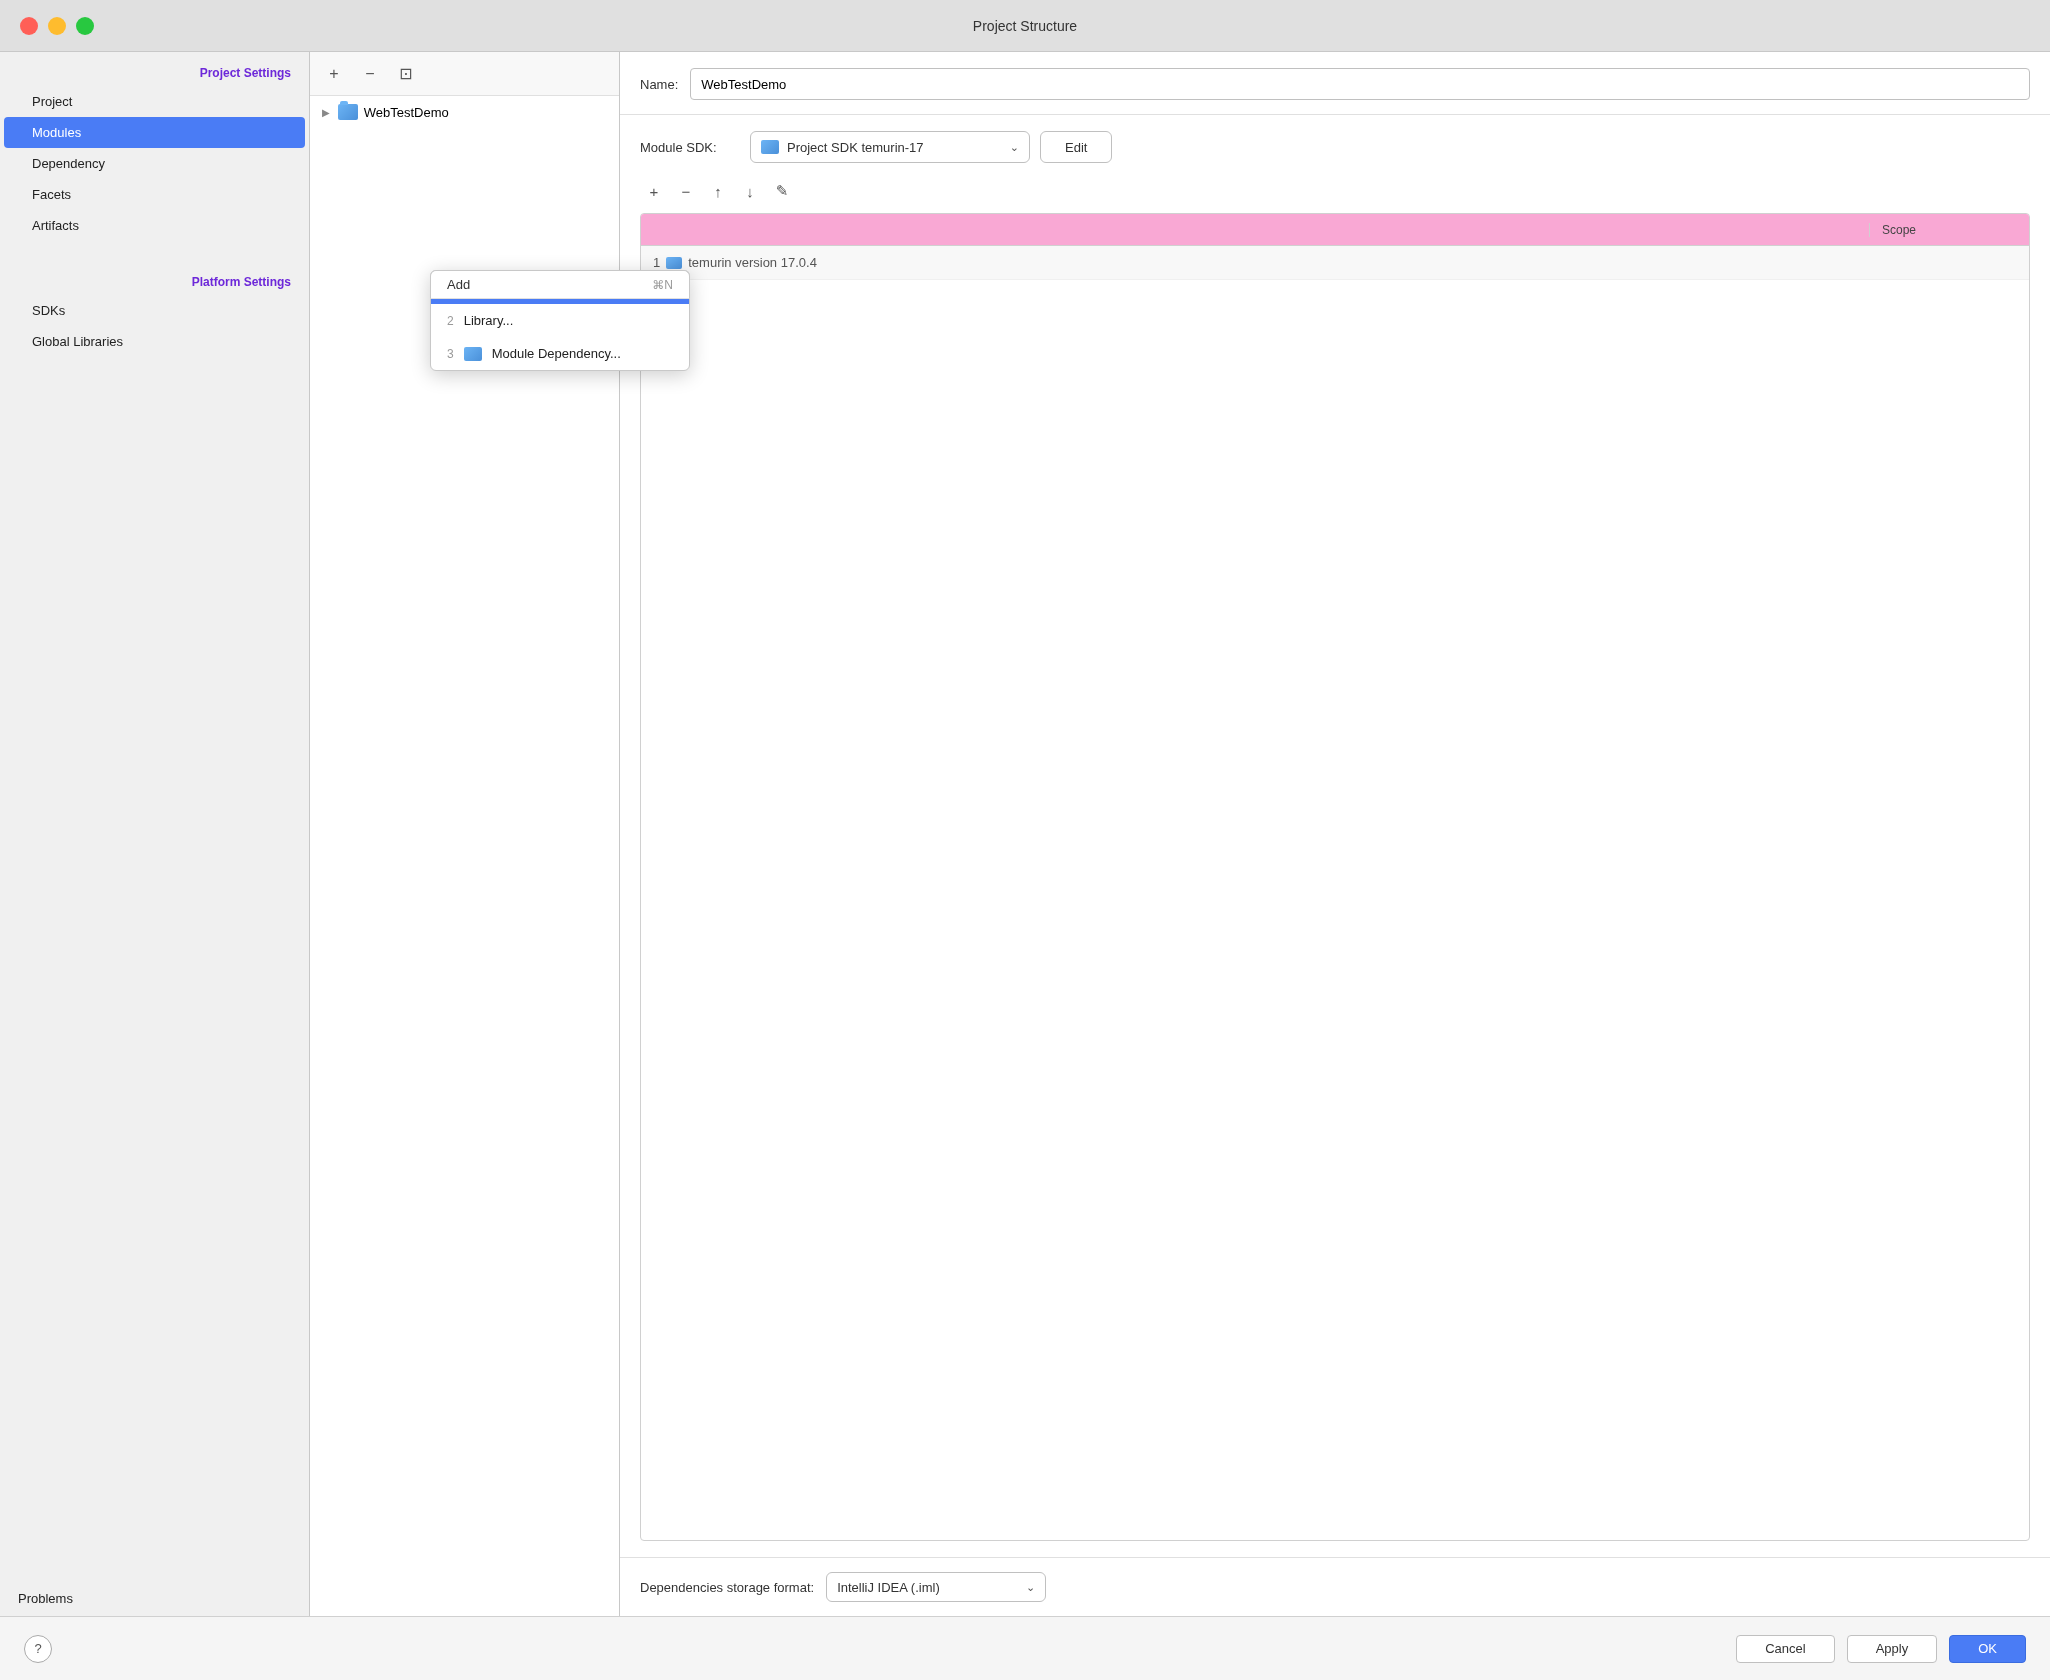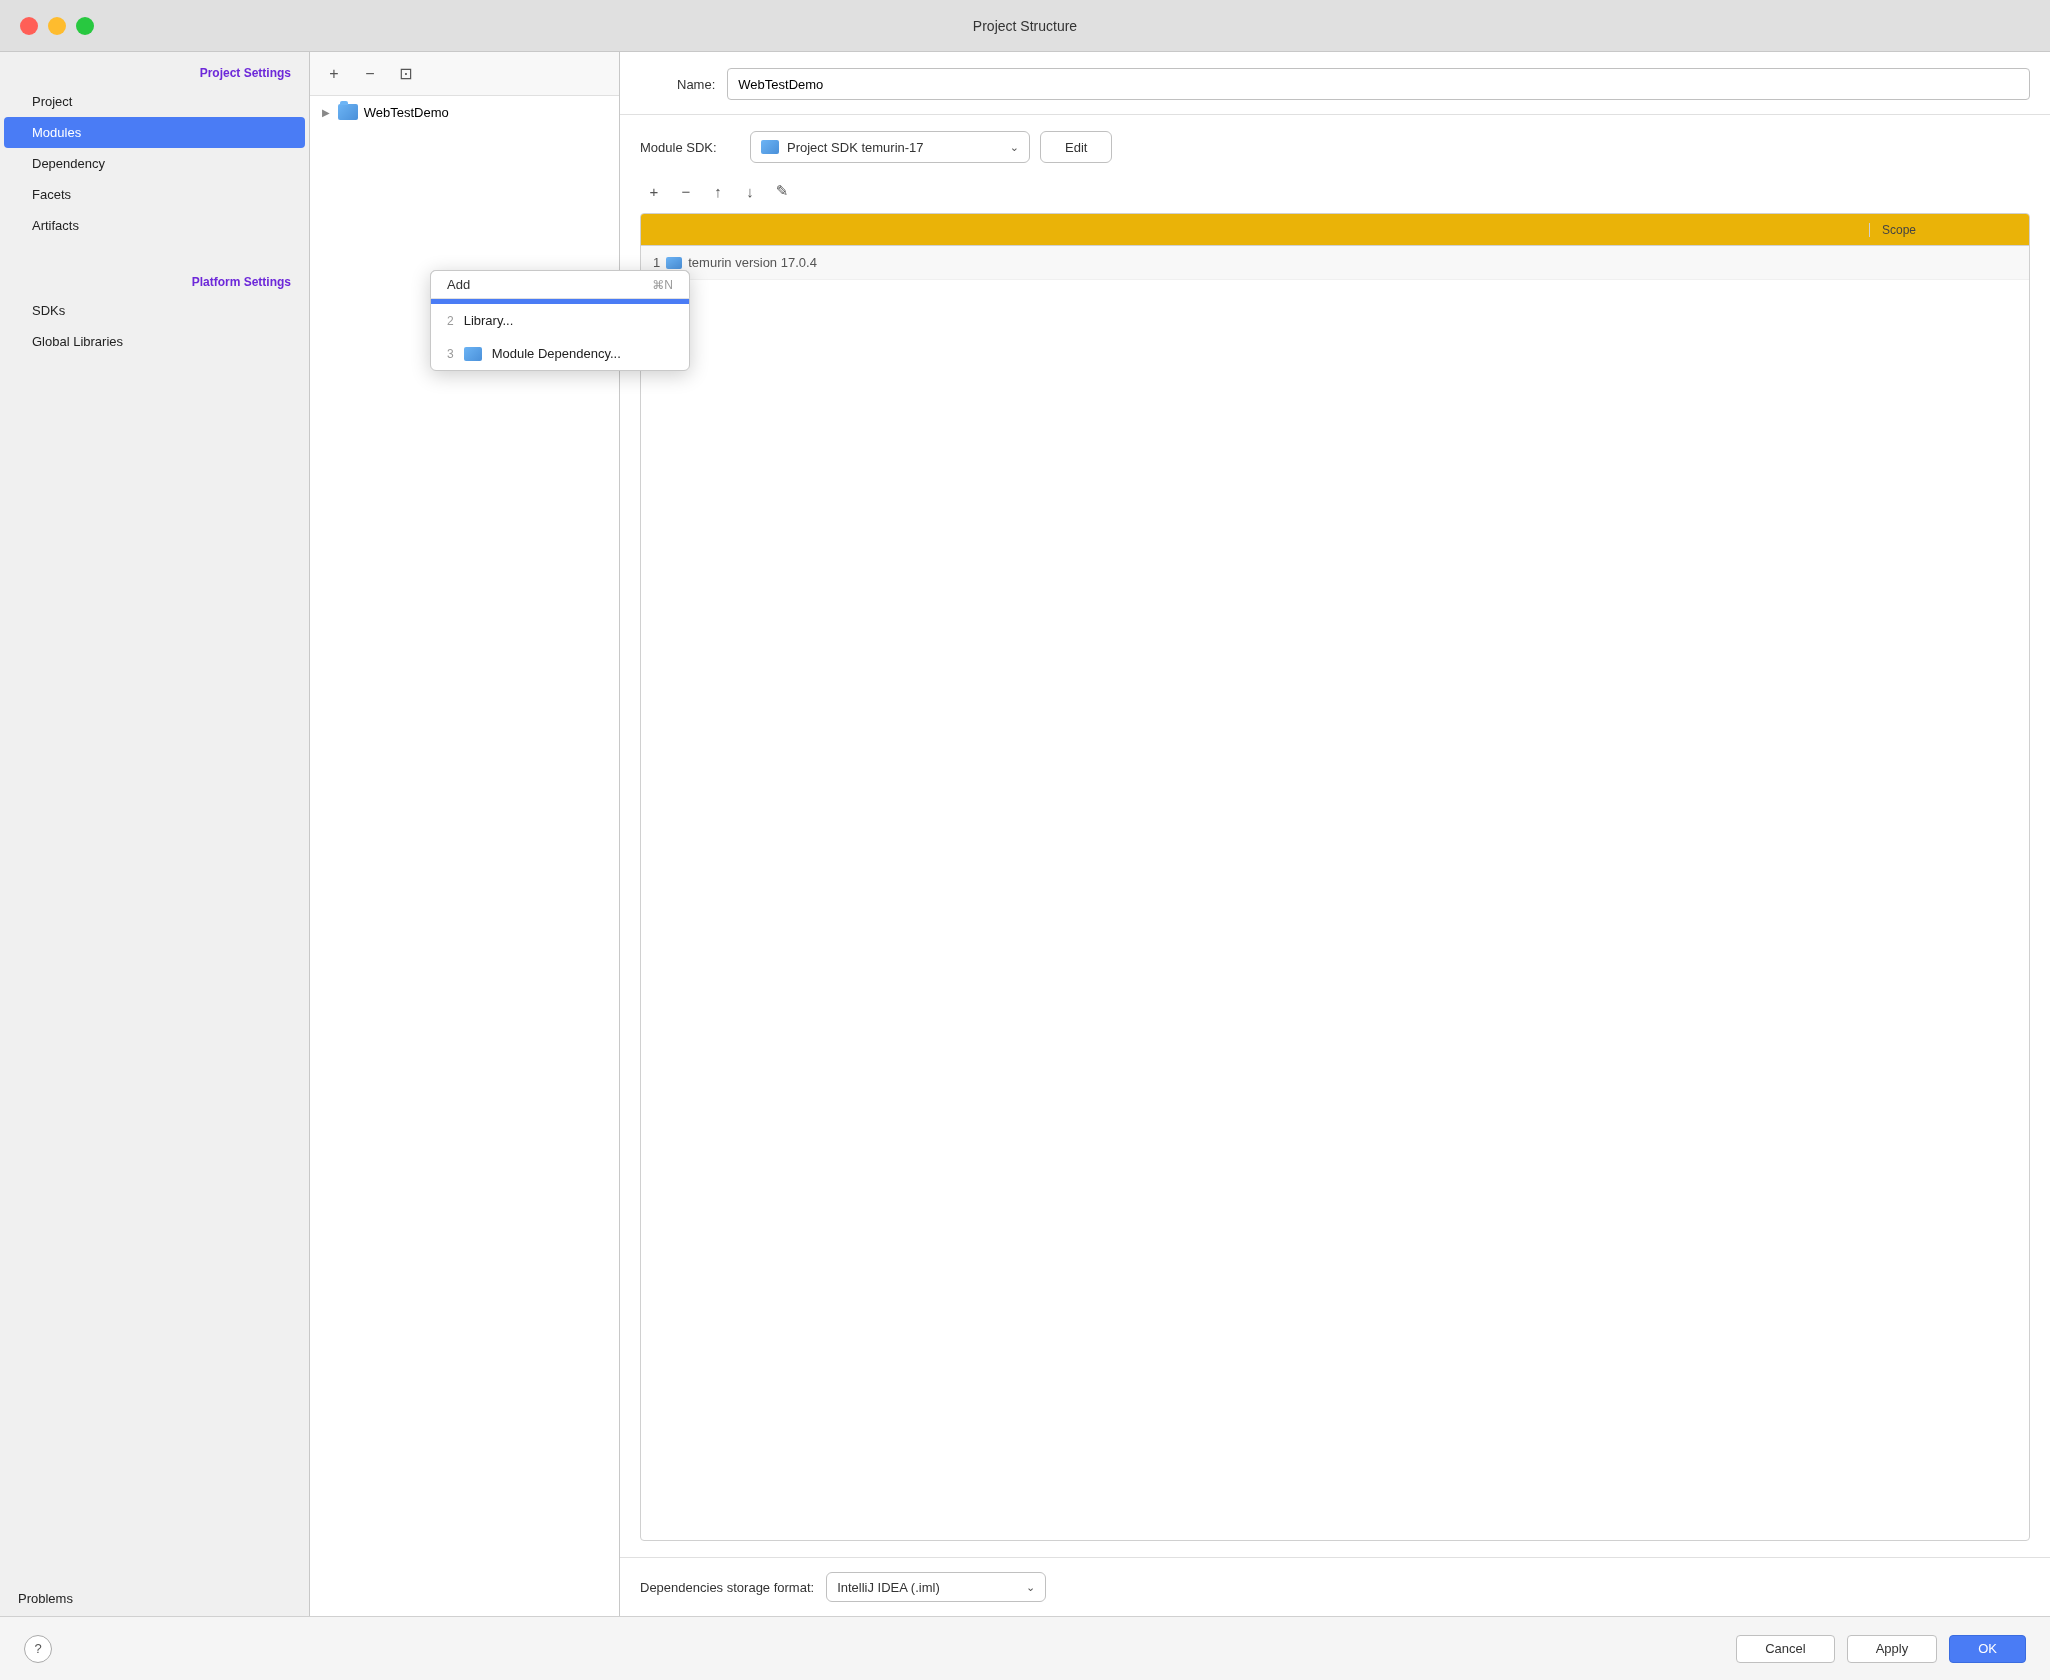--- a/index.html
+++ b/index.html
@@ -161,21 +161,20 @@
     }
     .content-header {
       padding: 16px 20px 0 20px;
       border-bottom: 1px solid #e0e0e0;
     }
     .name-row {
       display: flex;
       align-items: center;
       gap: 12px;
       margin-bottom: 14px;
-      margin-left: 37px;
     }
     .name-label {
       font-size: 13px;
       color: #333;
       font-weight: 500;
     }
     .name-input {
       flex: 1;
       height: 32px;
       border: 1px solid #c0c0c0;
@@ -290,21 +289,21 @@
     .dep-table {
       flex: 1;
       border: 1px solid #d0d0d0;
       border-radius: 4px;
       overflow: hidden;
       display: flex;
       flex-direction: column;
     }
     .dep-table-header {
       display: flex;
-      background: #eab308;
+      background: #f9a8d4;
       border-bottom: 1px solid #d0d0d0;
       height: 32px;
       align-items: center;
     }
     .dep-col-name {
       flex: 1;
       padding: 0 12px;
       font-size: 12px;
       font-weight: 500;
       color: #444;

